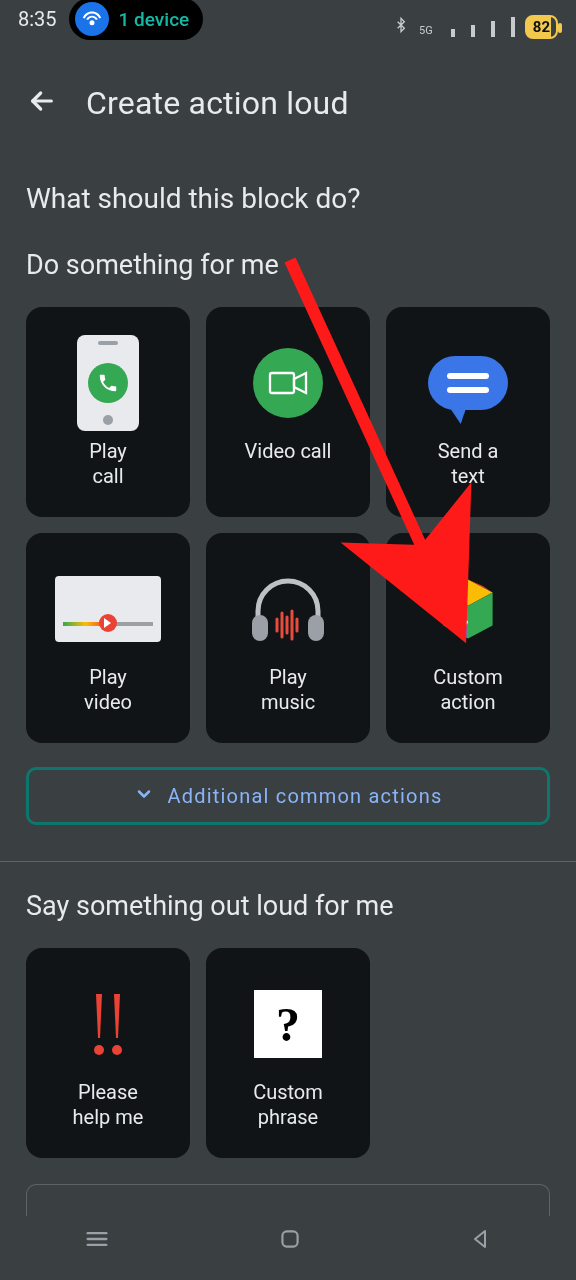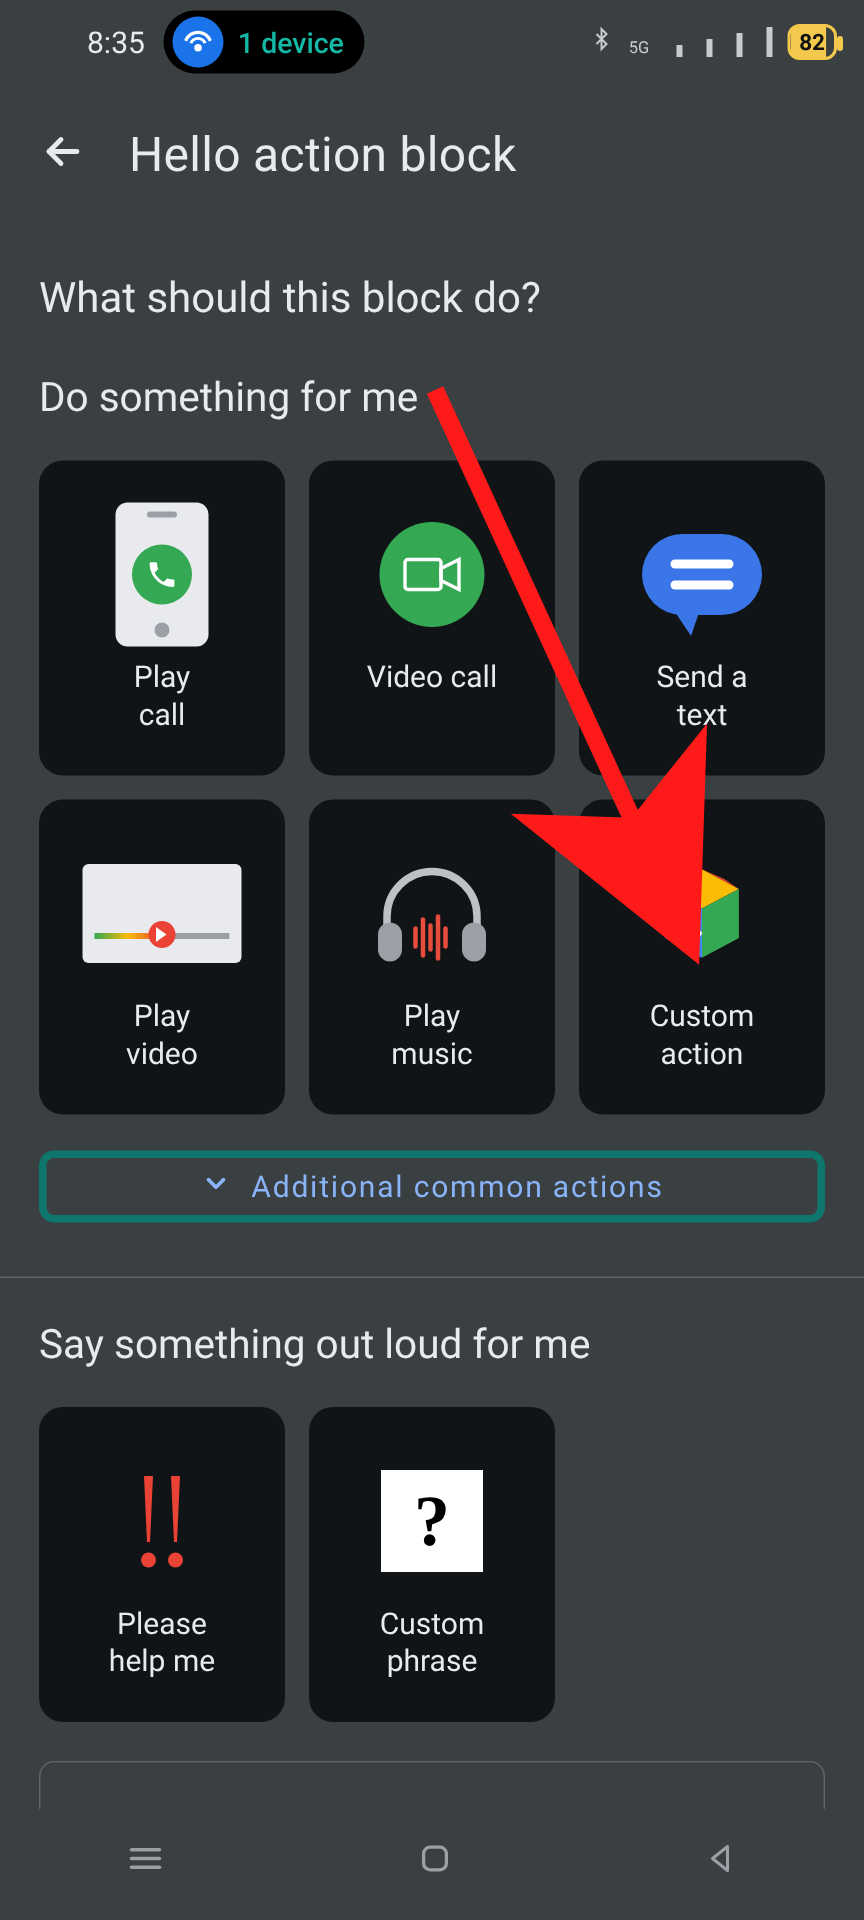--- a/index.html
+++ b/index.html
@@ -1,34 +1,34 @@
 <!DOCTYPE html>
 <html><head>
 <meta charset="utf-8">
 <style>
   * { box-sizing: border-box; margin: 0; padding: 0; }
   html, body { width: 576px; height: 1280px; background: #3a3f42; font-family: Roboto, "Segoe UI", Arial, sans-serif; color: #e8eaed; overflow: hidden; }
-  .statusbar { height: 56px; display: flex; align-items: center; justify-content: space-between; padding: 4px 18px; font-size: 20px; color: #e8eaed; margin-left: 40px; }
+  .statusbar { height: 56px; display: flex; align-items: flex-end; justify-content: space-between; padding: 16px 18px; font-size: 20px; color: #e8eaed; }
   .sb-left { display: flex; align-items: center; gap: 12px; }
   .sb-badge { display: flex; align-items: center; gap: 10px; background: #000; border-radius: 26px; padding: 4px 14px 4px 6px; }
   .sb-wifi-circ { width: 34px; height: 34px; border-radius: 50%; background:#1a73e8; display:flex; align-items:center; justify-content:center; }
   .sb-right { display:flex; align-items:center; gap:10px; font-size:18px; }
   .battery { display:inline-flex; align-items:center; border:2px solid #f2c94c; border-radius:8px; padding:1px 6px; color:#111; background:linear-gradient(to right,#f2c94c 0%,#f2c94c 82%, transparent 82%); font-size:15px; font-weight:700; position:relative; }
   .battery:after { content:""; position:absolute; right:-6px; top:6px; width:4px; height:10px; background:#f2c94c; border-radius:2px; }
   .appbar { display:flex; align-items:center; gap:28px; padding: 28px 26px 20px 26px; }
   .appbar svg { flex:none; }
   .appbar h1 { font-size: 32px; font-weight:400; letter-spacing:0.2px; }
   .page { padding: 20px 26px 0 26px; }
   .heading { font-size: 28px; font-weight:400; margin-top: 20px; margin-bottom: 34px; }
   .section-title { font-size: 27px; font-weight:400; margin-bottom: 26px; }
   .grid { display:grid; grid-template-columns: repeat(3, 1fr); gap: 16px; }
   .tile { background:#101416; border-radius: 16px; height: 210px; display:flex; flex-direction:column; align-items:center; justify-content:flex-start; padding-top: 26px; cursor:pointer; }
   .tile .icon-wrap { height: 100px; display:flex; align-items:center; justify-content:center; }
   .tile .label { margin-top: 6px; font-size: 20px; text-align:center; line-height:1.25; padding:0 8px; white-space:pre-line; color:#e8eaed; }
-  .expand-bar { margin-top: 24px; border:5px solid #0f766e; border-radius:10px; height:48px; display:flex; align-items:center; justify-content:center; gap:14px; color:#8ab4f8; font-size:20px; letter-spacing:1.2px; cursor:pointer; }
+  .expand-bar { margin-top: 24px; border:3px solid #0f766e; border-radius:10px; height:58px; display:flex; align-items:center; justify-content:center; gap:14px; color:#8ab4f8; font-size:20px; letter-spacing:1.2px; cursor:pointer; }
   .divider { height:1px; background:#5f6368; margin: 36px -26px 28px -26px; }
   .navbar { position:absolute; bottom:0; left:0; right:0; height:78px; display:flex; align-items:center; justify-content:space-around; color:#a7abae; }
   
   .arrow-layer { position:absolute; left:0; top:0; width:576px; height:1280px; pointer-events:none; }
 
   
   .phone-device { width:62px; height:96px; background:#e8eaed; border-radius:8px; position:relative; display:flex; align-items:center; justify-content:center; }
   .phone-device:before { content:""; position:absolute; top:6px; width:20px; height:4px; background:#9aa0a6; border-radius:2px; }
   .phone-device:after { content:""; position:absolute; bottom:6px; width:10px; height:10px; background:#9aa0a6; border-radius:50%; }
   .phone-call-circ { width:40px; height:40px; border-radius:50%; background:#34a853; display:flex; align-items:center; justify-content:center; }
@@ -78,21 +78,21 @@
   </div>
 </div>
 
 <div class="appbar">
   <span>
     <svg width="32" height="32" viewBox="0 0 24 24" fill="none" stroke="#e8eaed" stroke-width="2.4" stroke-linecap="round" stroke-linejoin="round">
         <path d="M19 12H5"></path>
         <path d="M11 18l-6-6 6-6"></path>
       </svg>
   </span>
-  <h1>Hello action block</h1>
+  <h1>Create action loud</h1>
 </div>
 
 <div class="page">
   <div class="heading">What should this block do?</div>
 
   <div class="section-title">Do something for me</div>
   <div class="grid">
 
     <div class="tile">
       <div class="icon-wrap">

